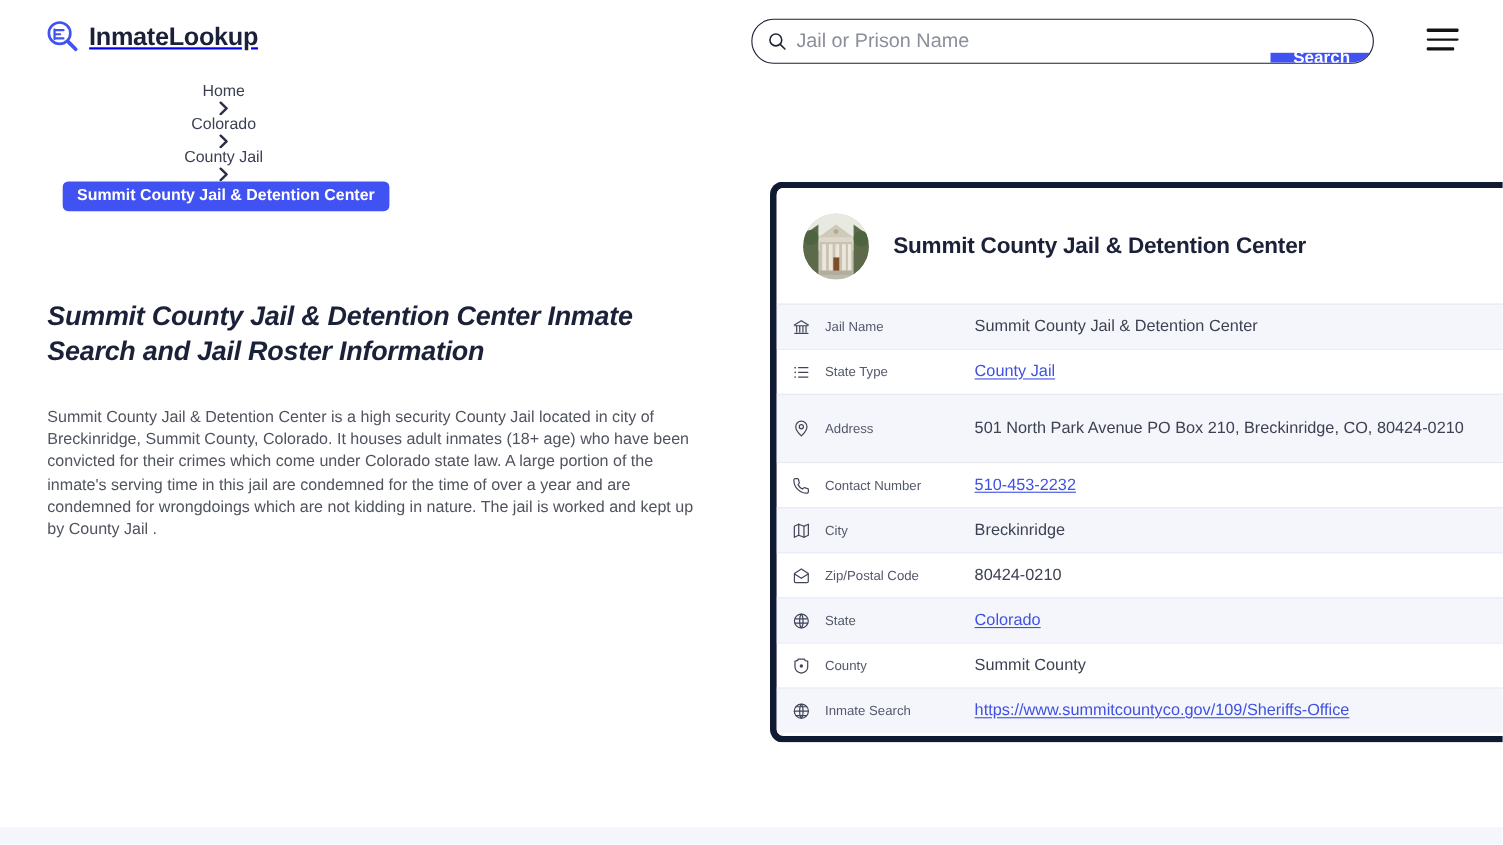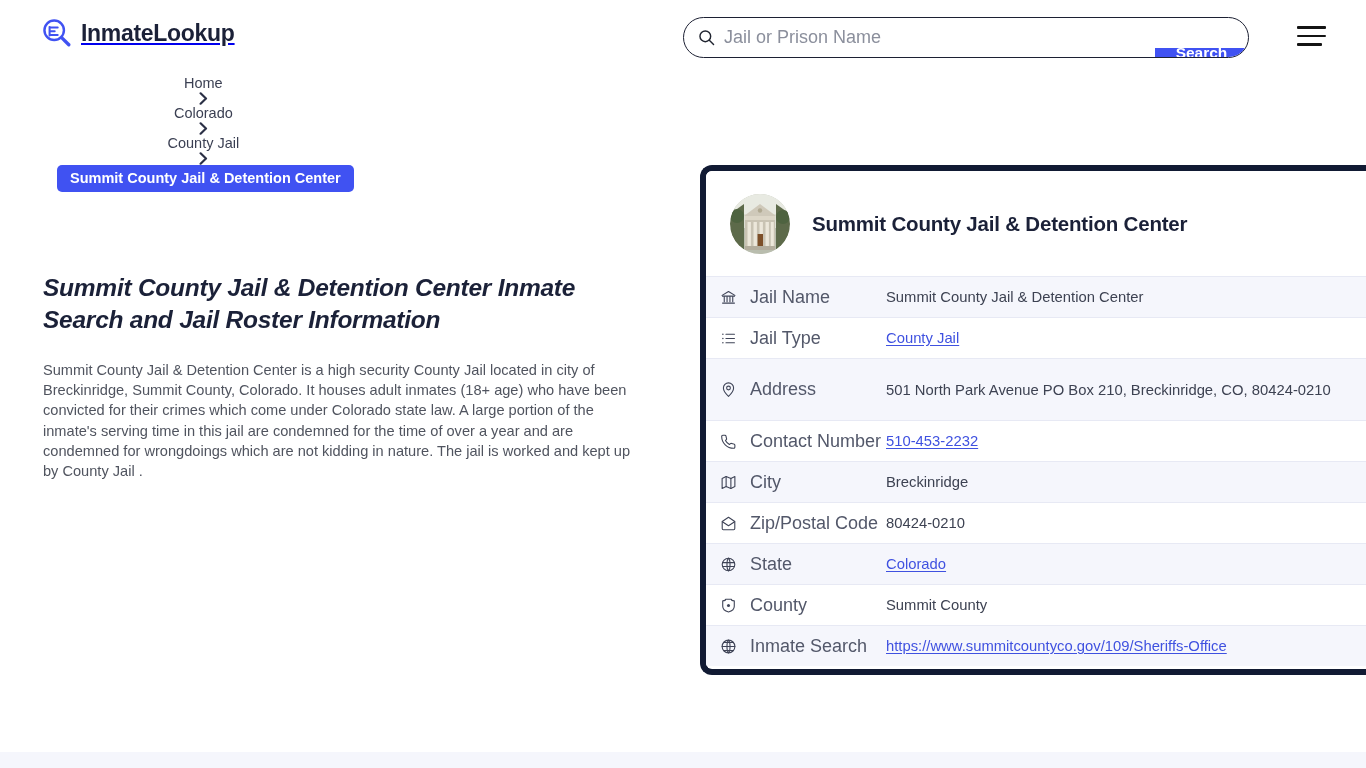--- a/index.html
+++ b/index.html
@@ -95,21 +95,21 @@
 
   
   .left-col { position: absolute; left: 43px; top: 272px; width: 592px; }
   .page-title {
     font-size: 24.5px; line-height: 32px; font-weight: 700;
     color: #1b2138; letter-spacing: -0.25px;
     max-width: 560px;
     font-style: italic;
   }
   .body-p {
-    margin-top: 24px;
+    margin-top: 34px;
     font-size: 14.6px; line-height: 20.2px; color: #50545f;
     max-width: 588px;
   }
   .body-p.second { margin-top: 20px; max-width: 580px; }
 
   
   .info-card {
     position: absolute; left: 700px; top: 165px;
     width: 700px; height: 510px;
     border: 6px solid #111a33;
@@ -143,21 +143,21 @@
   .info-row.alt { background: #f5f6fc; }
   .info-row.tall { min-height: 62px; align-items: center; }
   .row-icon {
     flex: 0 0 auto; width: 44px; display: flex;
     align-items: center; justify-content: center;
     color: #3f4457;
   }
   .row-icon svg { display: block; }
   .row-label {
     flex: 0 0 auto; width: 136px;
-    font-size: 18px; color: #53586a; white-space: nowrap;
+    font-size: 12px; color: #53586a; white-space: nowrap;
   }
   .row-value {
     flex: 1 1 auto; font-size: 14.8px; color: #3d4252;
     padding-right: 18px; line-height: 20px;
   }
   .row-value a {
     color: #3f51e0; text-decoration: underline;
     text-underline-offset: 2px;
   }
 
@@ -287,21 +287,21 @@
 
       <div class="info-row">
         <span class="row-icon">
           <svg width="17" height="17" viewBox="0 0 20 20" fill="none" stroke="#3f4457" stroke-width="1.3" stroke-linecap="round">
             <path d="M7 5 H17 M7 10 H17 M7 15 H17"></path>
             <circle cx="3.4" cy="5" r="0.9" fill="#3f4457" stroke="none"></circle>
             <circle cx="3.4" cy="10" r="0.9" fill="#3f4457" stroke="none"></circle>
             <circle cx="3.4" cy="15" r="0.9" fill="#3f4457" stroke="none"></circle>
           </svg>
         </span>
-        <span class="row-label">Jail Type</span>
+        <span class="row-label">State Type</span>
         <span class="row-value"><a href="#">County Jail</a></span>
       </div>
 
       <div class="info-row alt tall">
         <span class="row-icon">
           <svg width="17" height="17" viewBox="0 0 20 20" fill="none" stroke="#3f4457" stroke-width="1.3" stroke-linecap="round" stroke-linejoin="round">
             <path d="M10 18 C10 18 16 12.4 16 8.2 A6 6 0 0 0 4 8.2 C4 12.4 10 18 10 18 Z"></path>
             <circle cx="10" cy="8.2" r="2.2"></circle>
           </svg>
         </span>

